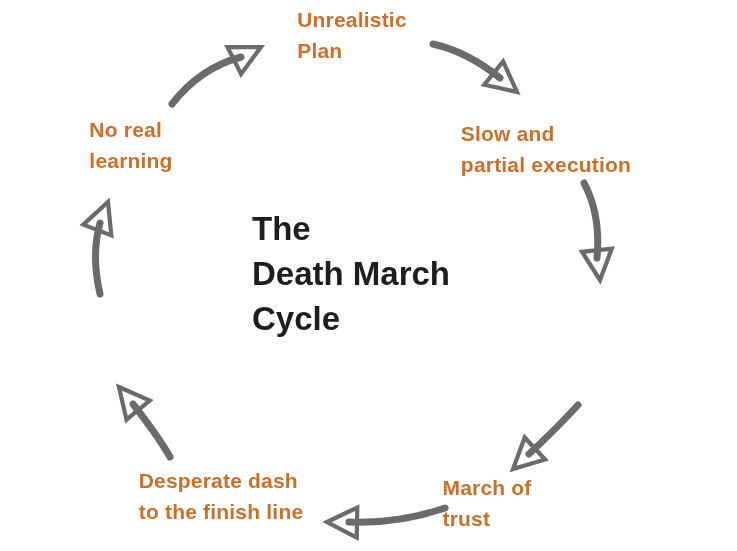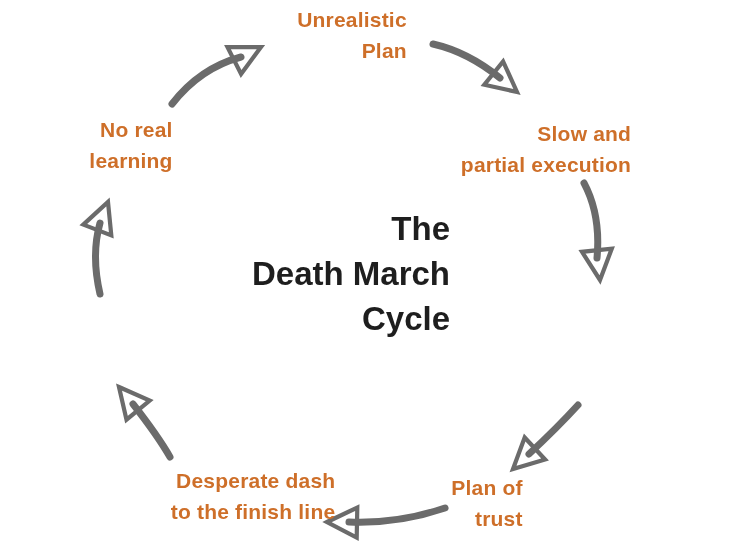--- a/index.html
+++ b/index.html
@@ -34,46 +34,46 @@
   .head{
     fill:#ffffff;
     stroke:var(--arrow-color);
     stroke-width:4.2;
     stroke-linejoin:miter;
   }
   .step{
     position:absolute;
     transform:translateX(-50%);
     width:max-content;
-    text-align:right;
+    text-align:left;
     white-space:pre-line;
     color:var(--label-color);
     font-size:21px;
     line-height:31px;
     font-weight:700;
     letter-spacing:0.2px;
   }
   .cycle-title{
     position:absolute;
     transform:translateX(-50%);
     width:max-content;
-    text-align:right;
+    text-align:left;
     white-space:pre-line;
     color:var(--title-color);
     font-size:33px;
     line-height:45px;
     font-weight:700;
   }
   
   .pos-title{left:351px;top:206px;}
   .pos-step0{left:352px;top:4px;}
   .pos-step1{left:546px;top:118px;}
   .pos-step2{left:602px;top:297px;}
   .pos-step3{left:487px;top:472px;}
-  .pos-step4{left:221px;top:465px;margin-left:32px;}
+  .pos-step4{left:221px;top:465px;}
   .pos-step5{left:110px;top:302px;}
   .pos-step6{left:131px;top:114px;}
 </style>
 </head>
 <body>
 
 <div class="canvas">
 
   <svg class="arrows-layer" viewBox="0 0 737 551">
 
@@ -114,20 +114,20 @@
   </svg>
 
   <div class="cycle-title pos-title">The
 Death March
 Cycle</div>
 
   <div class="step pos-step0">Unrealistic
 Plan</div>
   <div class="step pos-step1">Slow and
 partial execution</div>
-  <div class="step pos-step3">Plan of
+  <div class="step pos-step3">March of
 trust</div>
   <div class="step pos-step4">Desperate dash
 to the finish line</div>
   <div class="step pos-step6">No real
 learning</div>
 
 </div>
 
 </body></html>

